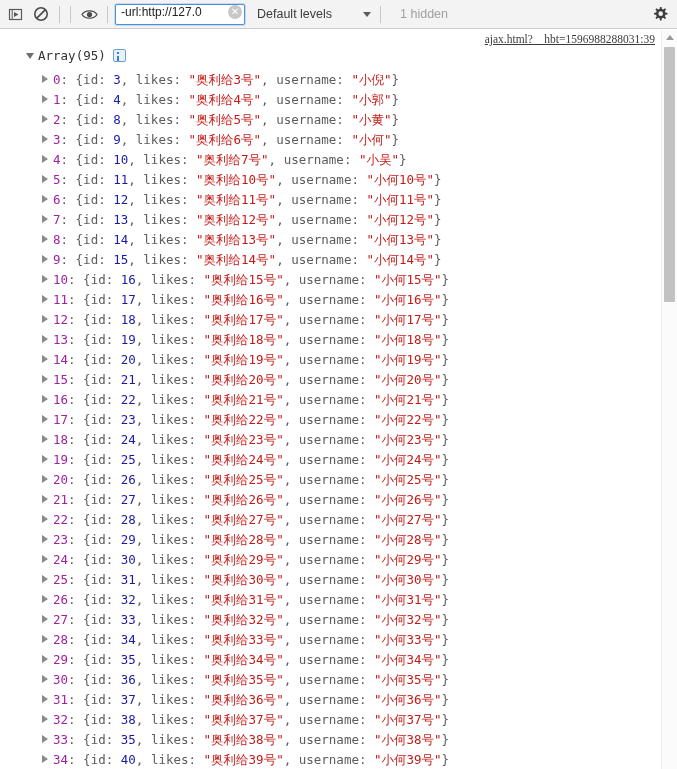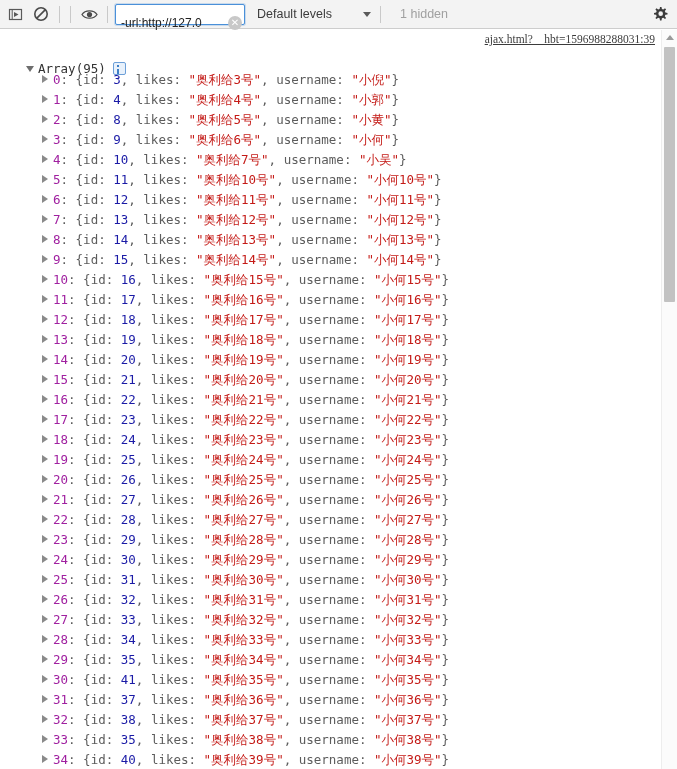--- a/index.html
+++ b/index.html
@@ -44,27 +44,27 @@
     flex: 1 1 auto; white-space: nowrap;
   }
   .caret {
     width: 0; height: 0;
     border-left: 4px solid transparent;
     border-right: 4px solid transparent;
     border-top: 5px solid #5a5a5a;
     margin-left: 10px; flex: 0 0 auto;
   }
   .filter-box {
-    display: flex; align-items: center;
+    display: flex; 
     height: 21px; width: 130px;
     background: #fff;
     border: 1px solid #4a90d9;
     box-shadow: 0 0 0 1px rgba(74,144,217,0.25);
     border-radius: 2px;
-    padding: 17px 2px 0 5px;
+    padding: 0 2px 0 5px;
     flex: 0 0 auto;
     margin-left: 2px;
   }
   .filter-text {
     font-size: 12px; color: #222;
     white-space: nowrap; overflow: hidden;
     flex: 1 1 auto;
   }
   .clear-x {
     width: 14px; height: 14px; border-radius: 50%;
@@ -101,21 +101,21 @@
     position: absolute;
     top: 30px; left: 0;
     width: 677px; height: 739px;
     overflow: hidden;
     font-family: "DejaVu Sans Mono", monospace;
     font-size: 12.5px;
   }
 
   .array-header {
     position: absolute;
-    top: 31px; left: 26px;
+    top: 18px; left: 26px;
     display: flex; align-items: center;
     white-space: nowrap;
   }
   .tri-down {
     width: 0; height: 0;
     border-left: 4.5px solid transparent;
     border-right: 4.5px solid transparent;
     border-top: 6px solid #6e6e6e;
     margin-right: 4px;
   }
@@ -285,21 +285,21 @@
         <div class="row"><span class="tri-right"></span><span class="idx">20</span><span class="punct">: {</span><span class="key">id: </span><span class="num">26</span><span class="punct">, </span><span class="key">likes: </span><span class="str">"奥利给25号"</span><span class="punct">, </span><span class="key">username: </span><span class="str">"小何25号"</span><span class="punct">}</span></div>
         <div class="row"><span class="tri-right"></span><span class="idx">21</span><span class="punct">: {</span><span class="key">id: </span><span class="num">27</span><span class="punct">, </span><span class="key">likes: </span><span class="str">"奥利给26号"</span><span class="punct">, </span><span class="key">username: </span><span class="str">"小何26号"</span><span class="punct">}</span></div>
         <div class="row"><span class="tri-right"></span><span class="idx">22</span><span class="punct">: {</span><span class="key">id: </span><span class="num">28</span><span class="punct">, </span><span class="key">likes: </span><span class="str">"奥利给27号"</span><span class="punct">, </span><span class="key">username: </span><span class="str">"小何27号"</span><span class="punct">}</span></div>
         <div class="row"><span class="tri-right"></span><span class="idx">23</span><span class="punct">: {</span><span class="key">id: </span><span class="num">29</span><span class="punct">, </span><span class="key">likes: </span><span class="str">"奥利给28号"</span><span class="punct">, </span><span class="key">username: </span><span class="str">"小何28号"</span><span class="punct">}</span></div>
         <div class="row"><span class="tri-right"></span><span class="idx">24</span><span class="punct">: {</span><span class="key">id: </span><span class="num">30</span><span class="punct">, </span><span class="key">likes: </span><span class="str">"奥利给29号"</span><span class="punct">, </span><span class="key">username: </span><span class="str">"小何29号"</span><span class="punct">}</span></div>
         <div class="row"><span class="tri-right"></span><span class="idx">25</span><span class="punct">: {</span><span class="key">id: </span><span class="num">31</span><span class="punct">, </span><span class="key">likes: </span><span class="str">"奥利给30号"</span><span class="punct">, </span><span class="key">username: </span><span class="str">"小何30号"</span><span class="punct">}</span></div>
         <div class="row"><span class="tri-right"></span><span class="idx">26</span><span class="punct">: {</span><span class="key">id: </span><span class="num">32</span><span class="punct">, </span><span class="key">likes: </span><span class="str">"奥利给31号"</span><span class="punct">, </span><span class="key">username: </span><span class="str">"小何31号"</span><span class="punct">}</span></div>
         <div class="row"><span class="tri-right"></span><span class="idx">27</span><span class="punct">: {</span><span class="key">id: </span><span class="num">33</span><span class="punct">, </span><span class="key">likes: </span><span class="str">"奥利给32号"</span><span class="punct">, </span><span class="key">username: </span><span class="str">"小何32号"</span><span class="punct">}</span></div>
         <div class="row"><span class="tri-right"></span><span class="idx">28</span><span class="punct">: {</span><span class="key">id: </span><span class="num">34</span><span class="punct">, </span><span class="key">likes: </span><span class="str">"奥利给33号"</span><span class="punct">, </span><span class="key">username: </span><span class="str">"小何33号"</span><span class="punct">}</span></div>
         <div class="row"><span class="tri-right"></span><span class="idx">29</span><span class="punct">: {</span><span class="key">id: </span><span class="num">35</span><span class="punct">, </span><span class="key">likes: </span><span class="str">"奥利给34号"</span><span class="punct">, </span><span class="key">username: </span><span class="str">"小何34号"</span><span class="punct">}</span></div>
-        <div class="row"><span class="tri-right"></span><span class="idx">30</span><span class="punct">: {</span><span class="key">id: </span><span class="num">41</span><span class="punct">, </span><span class="key">likes: </span><span class="str">"奥利给35号"</span><span class="punct">, </span><span class="key">username: </span><span class="str">"小何35号"</span><span class="punct">}</span></div>
+        <div class="row"><span class="tri-right"></span><span class="idx">30</span><span class="punct">: {</span><span class="key">id: </span><span class="num">36</span><span class="punct">, </span><span class="key">likes: </span><span class="str">"奥利给35号"</span><span class="punct">, </span><span class="key">username: </span><span class="str">"小何35号"</span><span class="punct">}</span></div>
         <div class="row"><span class="tri-right"></span><span class="idx">31</span><span class="punct">: {</span><span class="key">id: </span><span class="num">37</span><span class="punct">, </span><span class="key">likes: </span><span class="str">"奥利给36号"</span><span class="punct">, </span><span class="key">username: </span><span class="str">"小何36号"</span><span class="punct">}</span></div>
         <div class="row"><span class="tri-right"></span><span class="idx">32</span><span class="punct">: {</span><span class="key">id: </span><span class="num">38</span><span class="punct">, </span><span class="key">likes: </span><span class="str">"奥利给37号"</span><span class="punct">, </span><span class="key">username: </span><span class="str">"小何37号"</span><span class="punct">}</span></div>
         <div class="row"><span class="tri-right"></span><span class="idx">33</span><span class="punct">: {</span><span class="key">id: </span><span class="num">35</span><span class="punct">, </span><span class="key">likes: </span><span class="str">"奥利给38号"</span><span class="punct">, </span><span class="key">username: </span><span class="str">"小何38号"</span><span class="punct">}</span></div>
         <div class="row"><span class="tri-right"></span><span class="idx">34</span><span class="punct">: {</span><span class="key">id: </span><span class="num">40</span><span class="punct">, </span><span class="key">likes: </span><span class="str">"奥利给39号"</span><span class="punct">, </span><span class="key">username: </span><span class="str">"小何39号"</span><span class="punct">}</span></div>
       </div>
   </div>
 
   <div class="scrollbar">
     <div class="sb-up">
       <span class="sb-up-arrow"></span>

